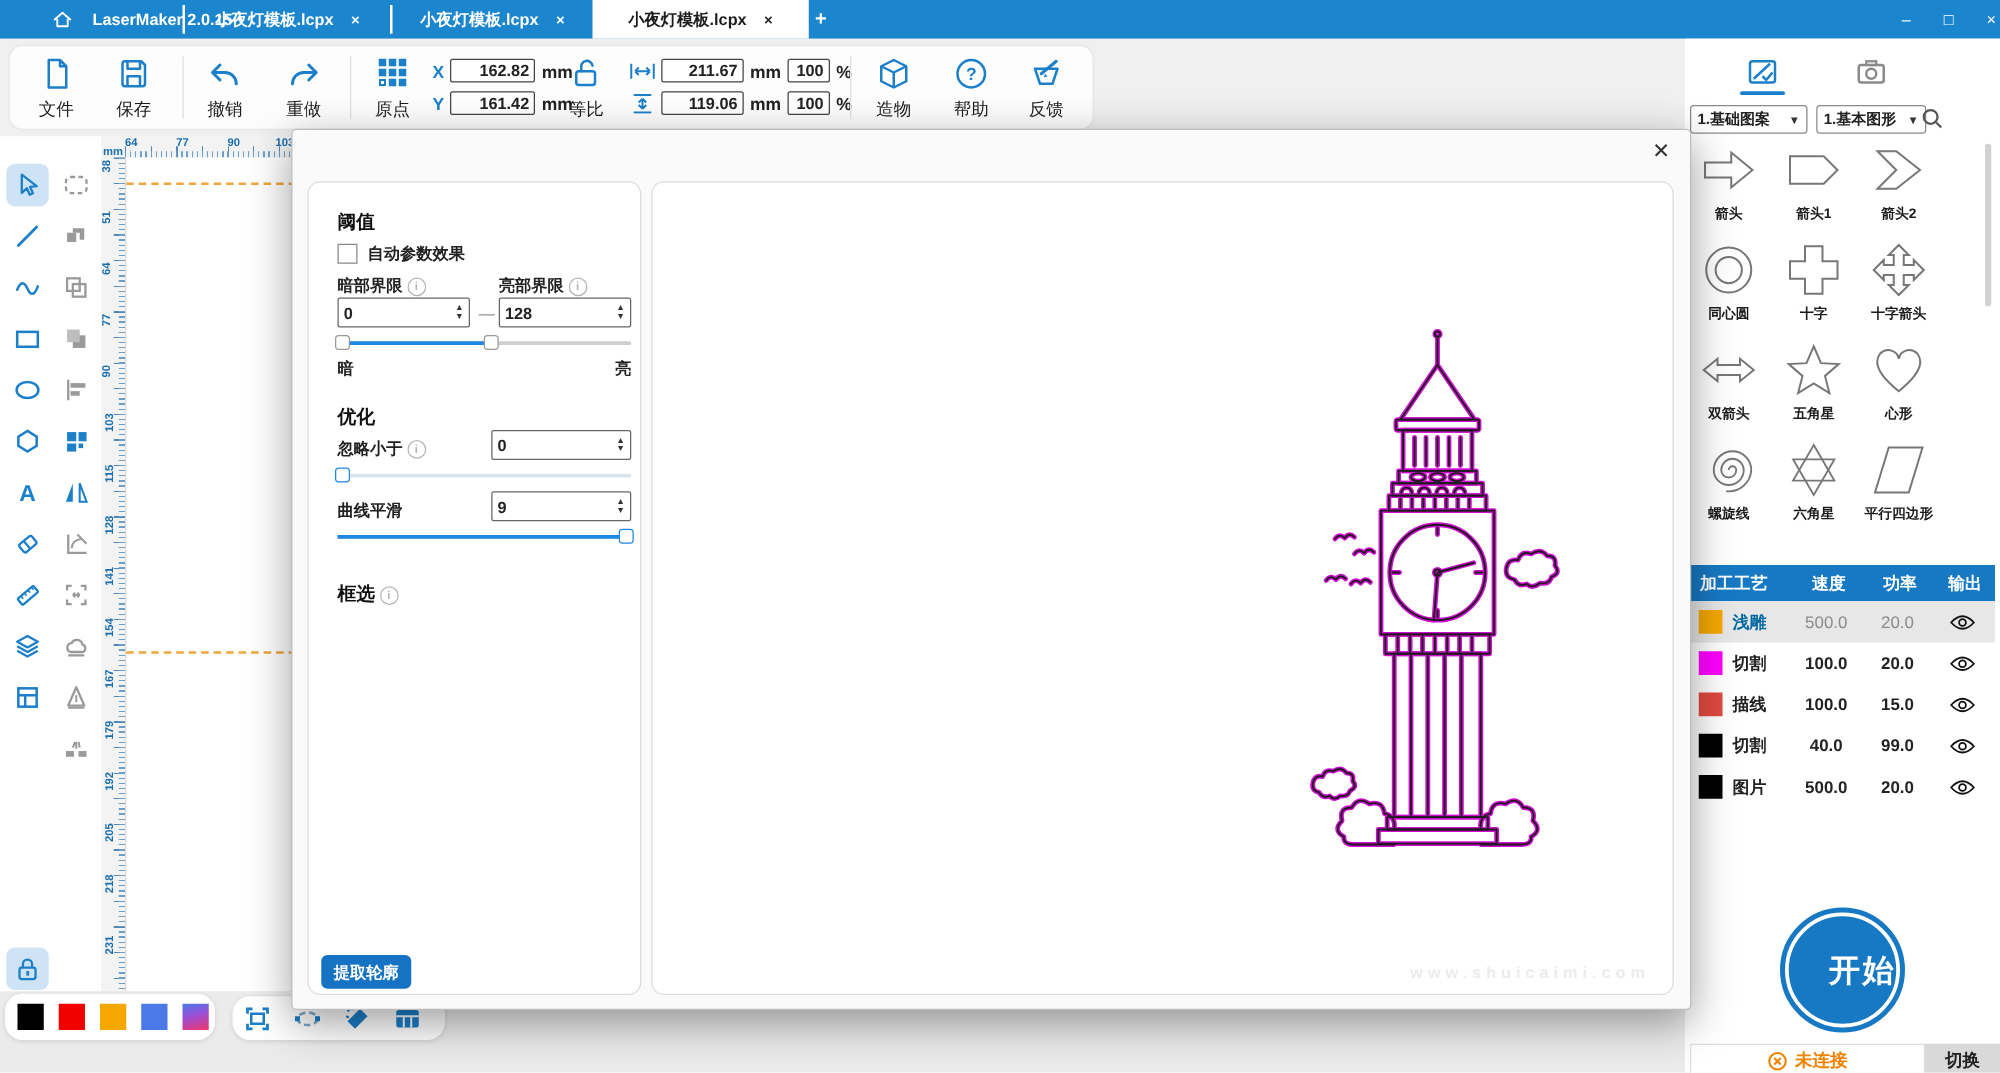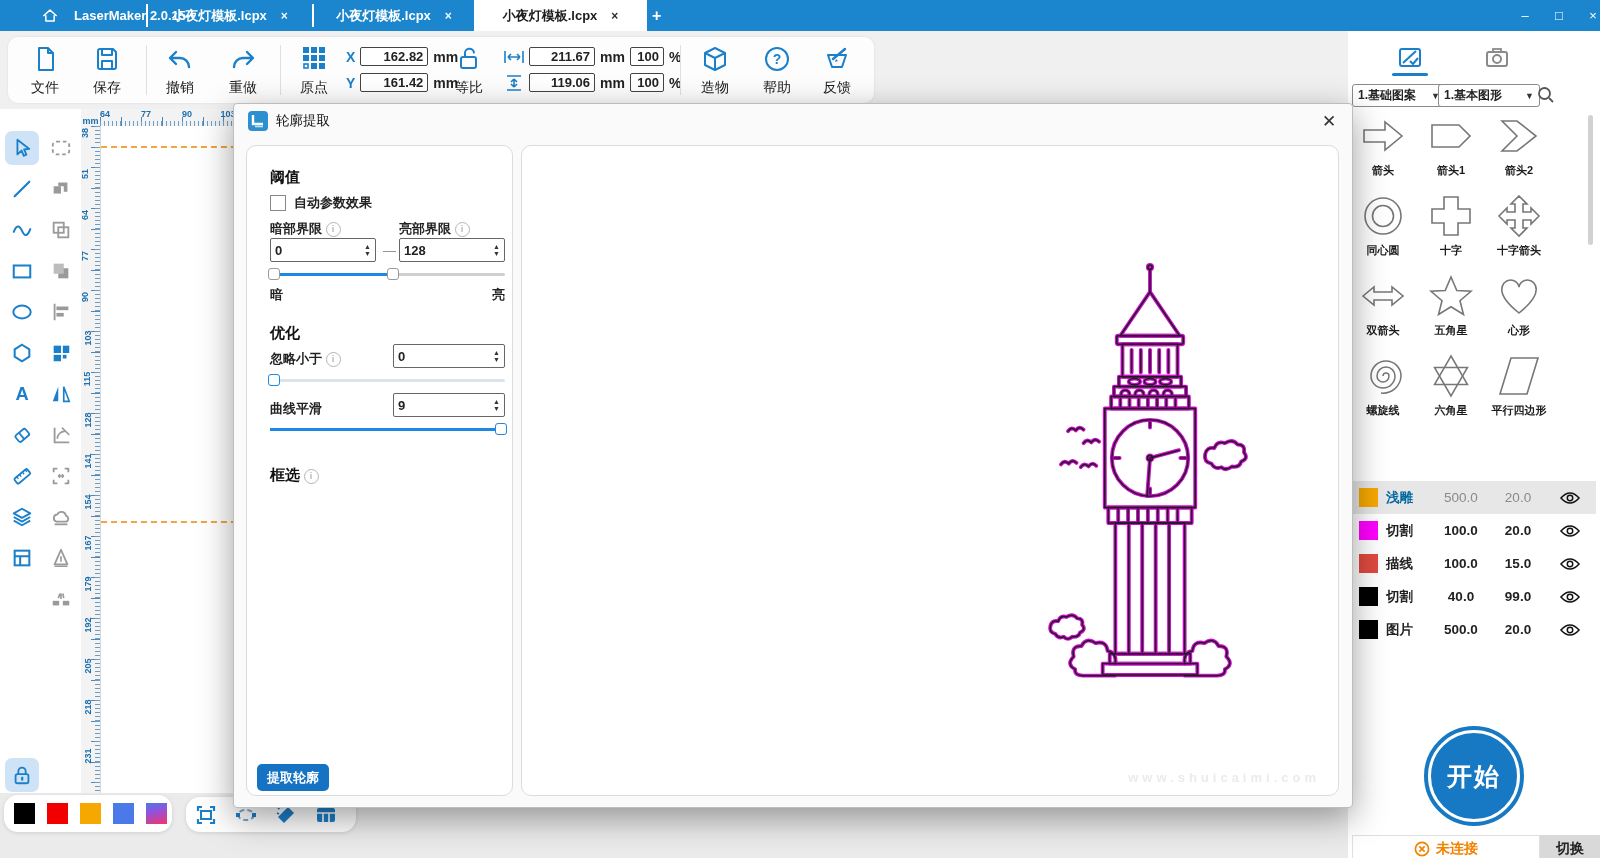--- a/index.html
+++ b/index.html
@@ -65,21 +65,21 @@
       display:flex;align-items:center;font-size:13.5px}
   .prow{position:absolute;left:4px;width:244px;height:33px;display:flex;align-items:center;font-size:13.5px}
   .prow .sw{width:19px;height:19px;margin-left:7px}
   .prow .pname{width:46px;margin-left:8px;font-weight:bold}
   .col-speed{width:58px;text-align:center}
   .col-power{width:56px;text-align:center}
   .col-eye{width:48px;display:flex;justify-content:center}
   .startbtn{position:absolute;left:1424px;top:695px;width:100px;height:100px;border-radius:50%;background:#1779c4;
        border:4px solid #1779c4;box-sizing:border-box;display:flex;align-items:center;justify-content:center}
   .startbtn .inner{width:86px;height:86px;border-radius:50%;background:#1779c4;border:3px solid #fff;
-       display:flex;align-items:center;justify-content:center;color:#fff;font-size:25px;font-weight:bold;letter-spacing:2px}
+       display:flex;align-items:center;justify-content:flex-end;color:#fff;font-size:25px;font-weight:bold;letter-spacing:2px}
   .statusbar{position:absolute;left:1352px;top:804px;width:188px;height:27px;background:#fff;border:1px solid #e0e0e0;
        display:flex;align-items:center;justify-content:center;gap:6px;color:#f08300;font-weight:bold;font-size:14px;box-sizing:border-box}
   .switchbtn{position:absolute;left:1540px;top:804px;width:60px;height:27px;background:#d9d9d9;display:flex;align-items:center;justify-content:center;font-weight:bold;font-size:14px}
 
   
   .dialog{position:absolute;left:233px;top:103px;width:1118px;height:703px;background:#fafafa;border:1px solid #bdbdbd;
           border-radius:4px;box-shadow:0 10px 34px rgba(0,0,0,.38);z-index:50}
   .dlg-title{position:absolute;left:0;top:0;width:100%;height:34px;display:flex;align-items:center;gap:8px;padding-left:14px;box-sizing:border-box;font-size:13.5px;color:#111}
   .dlg-close{position:absolute;right:12px;top:6px;width:22px;height:22px;display:flex;align-items:center;justify-content:center;font-size:17px;color:#333}
   .panel{position:absolute;background:#fff;border:1px solid #dcdcdc;border-radius:10px;box-sizing:border-box}
@@ -462,21 +462,21 @@
     <svg width="26" height="26" viewBox="0 0 26 26">
         <rect x="3" y="7" width="20" height="14" rx="2" stroke="#8a8a8a" stroke-width="2" fill="none"></rect>
         <rect x="9" y="4" width="8" height="3" stroke="#8a8a8a" stroke-width="1.8" fill="none"></rect>
         <circle cx="13" cy="14" r="4" stroke="#8a8a8a" stroke-width="2" fill="none"></circle>
       </svg>
   </div>
   <div class="dropdown" style="left:4px;width:94px">
     <span>1.基础图案</span>
       <span class="caret">▼</span>
   </div>
-  <div class="dropdown" style="left:90px;width:102px">
+  <div class="dropdown" style="left:105px;width:88px">
     <span>1.基本图形</span>
       <span class="caret">▼</span>
   </div>
   <div class="abs" style="left:188px;top:54px">
     <svg width="20" height="20" viewBox="0 0 20 20">
         <circle cx="8.5" cy="8.5" r="5.5" stroke="#555" stroke-width="1.8" fill="none"></circle>
         <path d="M13 13 l4 4" stroke="#555" stroke-width="1.8"></path>
       </svg>
   </div>
 
@@ -549,20 +549,26 @@
     <span class="slbl">六角星</span>
   </div>
   <div class="shape-cell" style="left:138px;top:322px">
     <svg width="46" height="46" viewBox="0 0 46 46">
         <polygon points="15,5 42,5 31,41 4,41" stroke="#777" stroke-width="1.6" fill="none"></polygon>
       </svg>
     <span class="slbl">平行四边形</span>
   </div>
   <div class="scrollthumb" style="left:240px;top:84px;height:130px"></div>
 
+  <div class="ptable-head">
+    <span style="margin-left:8px;width:74px">加工工艺</span>
+    <span class="col-speed">速度</span>
+    <span class="col-power">功率</span>
+    <span class="col-eye" style="display:block;text-align:center">输出</span>
+  </div>
 
   <div class="prow" style="top:450px;background:#e7e7e7;color:#8a8a8a">
     <div class="sw" style="background: rgb(245, 168, 0);"></div>
     <span class="pname" style="color:#0369a1">浅雕</span>
     <span class="col-speed">500.0</span>
     <span class="col-power">20.0</span>
     <span class="col-eye">
         <svg width="20" height="14" viewBox="0 0 22 14">
           <path d="M1 7 Q11 -4 21 7 Q11 18 1 7 Z" stroke="#111" stroke-width="1.6" fill="none"></path>
           <circle cx="11" cy="7" r="3" stroke="#111" stroke-width="1.6" fill="none"></circle>
@@ -630,28 +636,20 @@
         <path d="M5.4 5.4 l5.2 5.2 M10.6 5.4 l-5.2 5.2" stroke="#f08300" stroke-width="1.7"></path>
       </svg>
     <span>未连接</span>
   </div>
   <div class="switchbtn" style="left:192px">
     <span>切换</span>
   </div>
 </div>
 
 <div class="dialog">
-  <div class="dlg-title">
-    <svg width="20" height="20" viewBox="0 0 20 20">
-      <rect x="0" y="0" width="20" height="20" rx="4" fill="#2b8fd0"></rect>
-      <path d="M5 4 v9 h10" stroke="#fff" stroke-width="2.4" fill="none"></path>
-      <path d="M7 15.5 h8" stroke="#bfe3f7" stroke-width="1.6"></path>
-    </svg>
-    <span>轮廓提取</span>
-  </div>
   <div class="dlg-close">✕</div>
 
   <div class="panel p-left">
     <div class="abs sec-h" style="left:23px;top:22px">阈值</div>
 
     <div class="abs" style="left:23px;top:48px;display:flex;align-items:center;gap:8px">
       <span style="width:14px;height:14px;border:1.5px solid #888;background:#fff;display:inline-block"></span>
       <span class="lblb">自动参数效果</span>
     </div>
 

